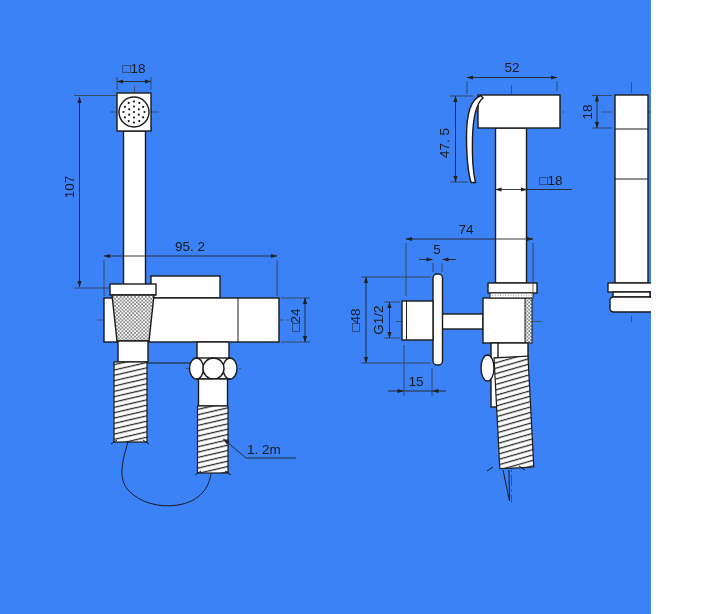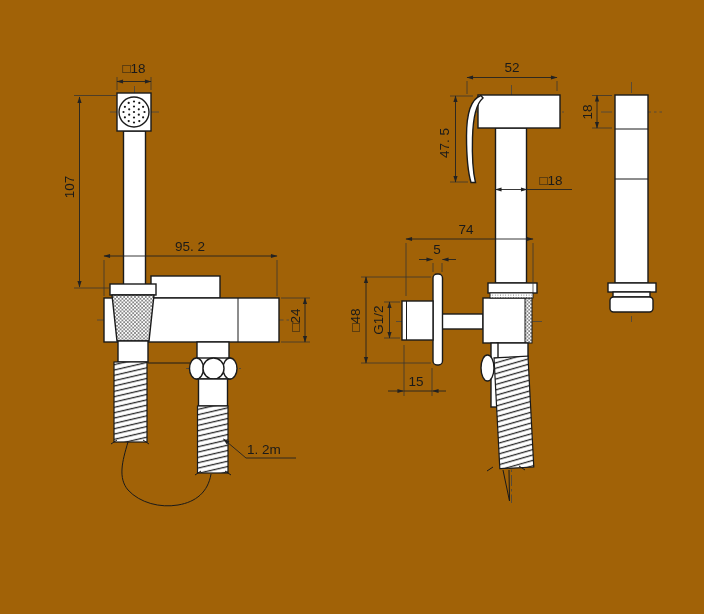--- a/index.html
+++ b/index.html
@@ -1,16 +1,16 @@
 <!DOCTYPE html>
 <html><head>
 <meta charset="utf-8">
 <style>
   html,body{margin:0;padding:0;background:#fff;}
-  #canvas{position:relative;width:704px;height:614px;background:#a16207;overflow:hidden;}
+  #canvas{position:relative;width:651px;height:614px;background:#3b82f6;overflow:hidden;}
   svg{display:block;}
   svg text{font-family:"Liberation Sans","DejaVu Sans",sans-serif;font-size:13.5px;fill:#1a1a1a;}
   .part{fill:#fff;stroke:#1a1a1a;stroke-width:1.4;}
   .thin{fill:none;stroke:#1a1a1a;stroke-width:1;}
   .dim{stroke:#222;stroke-width:0.9;fill:none;}
   .ext{stroke:#333;stroke-width:0.75;fill:none;}
   .cl{stroke:#444;stroke-width:0.8;fill:none;stroke-dasharray:11 3 2.5 3;}
 </style>
 </head>
 <body>

